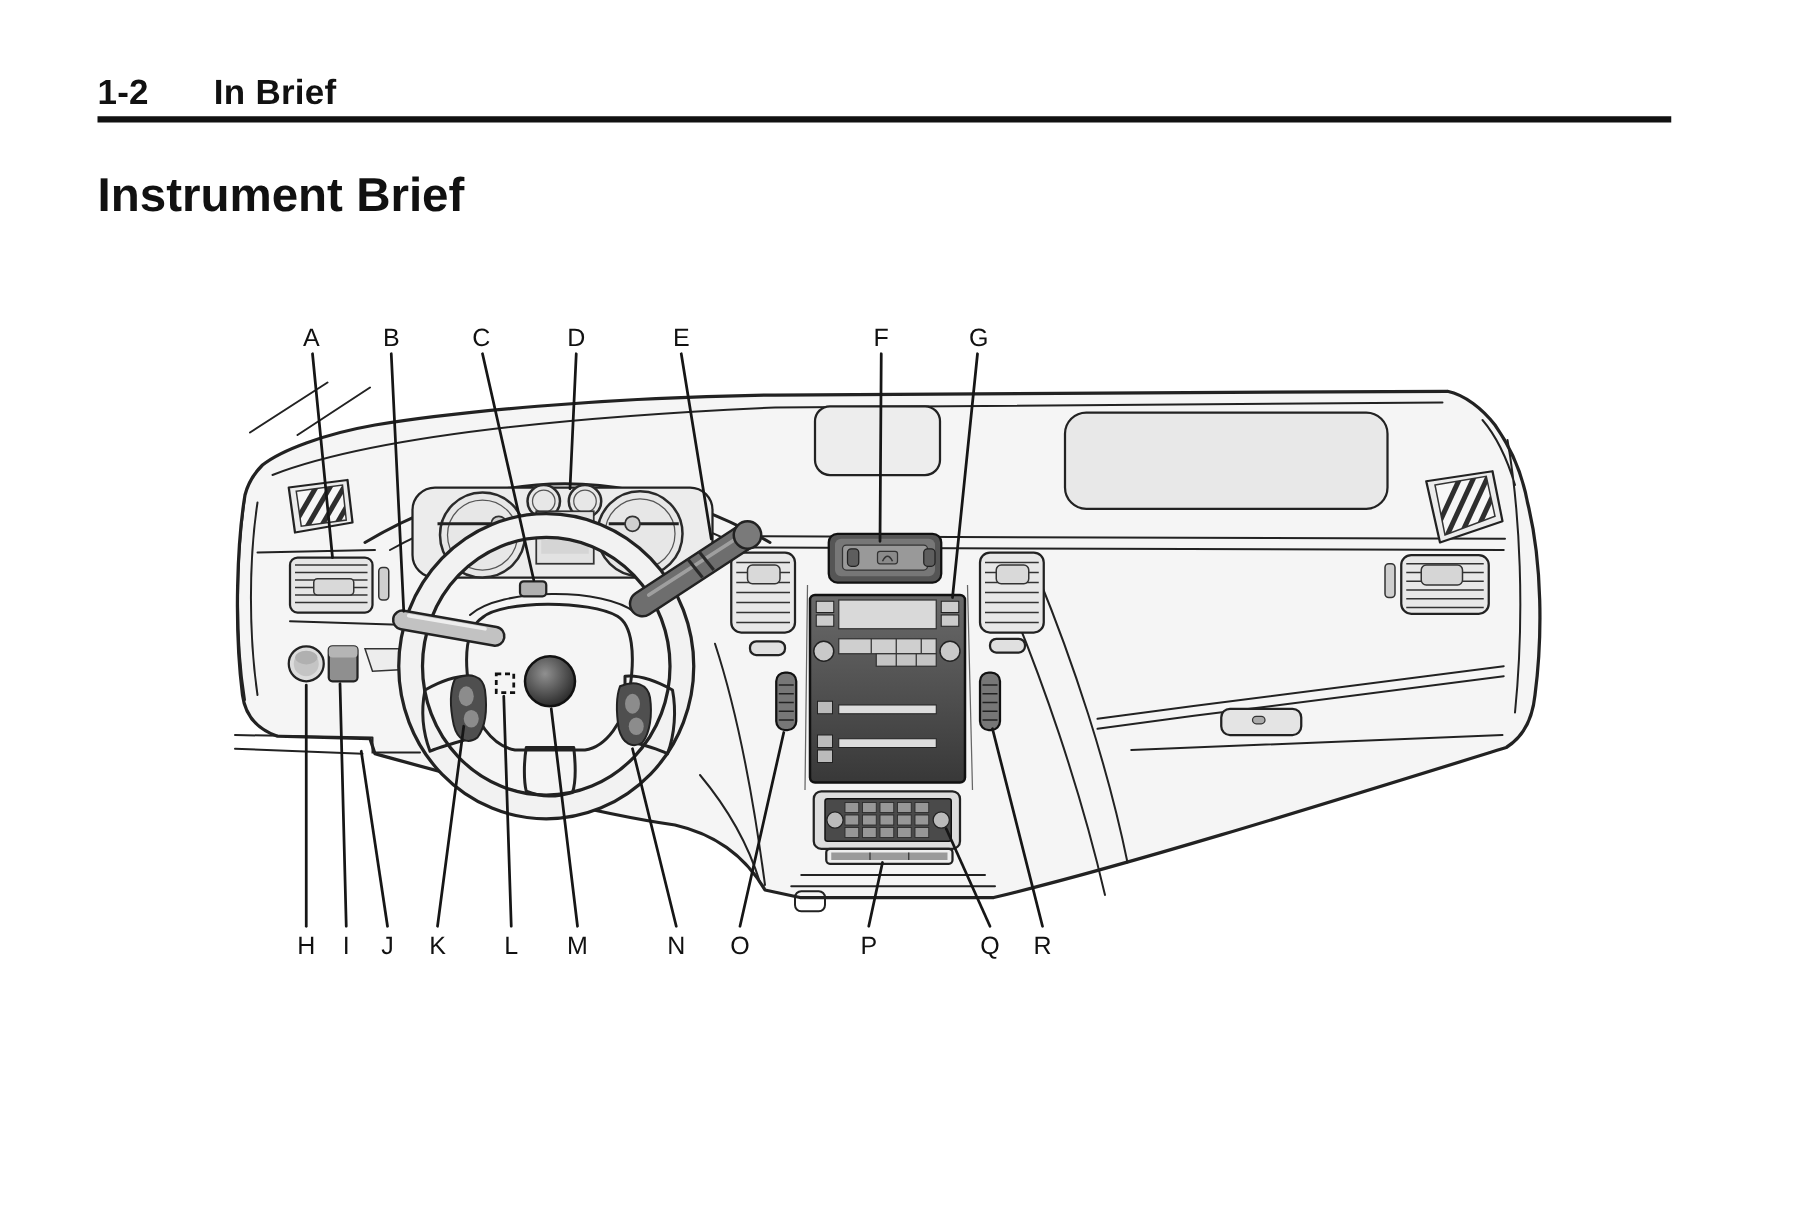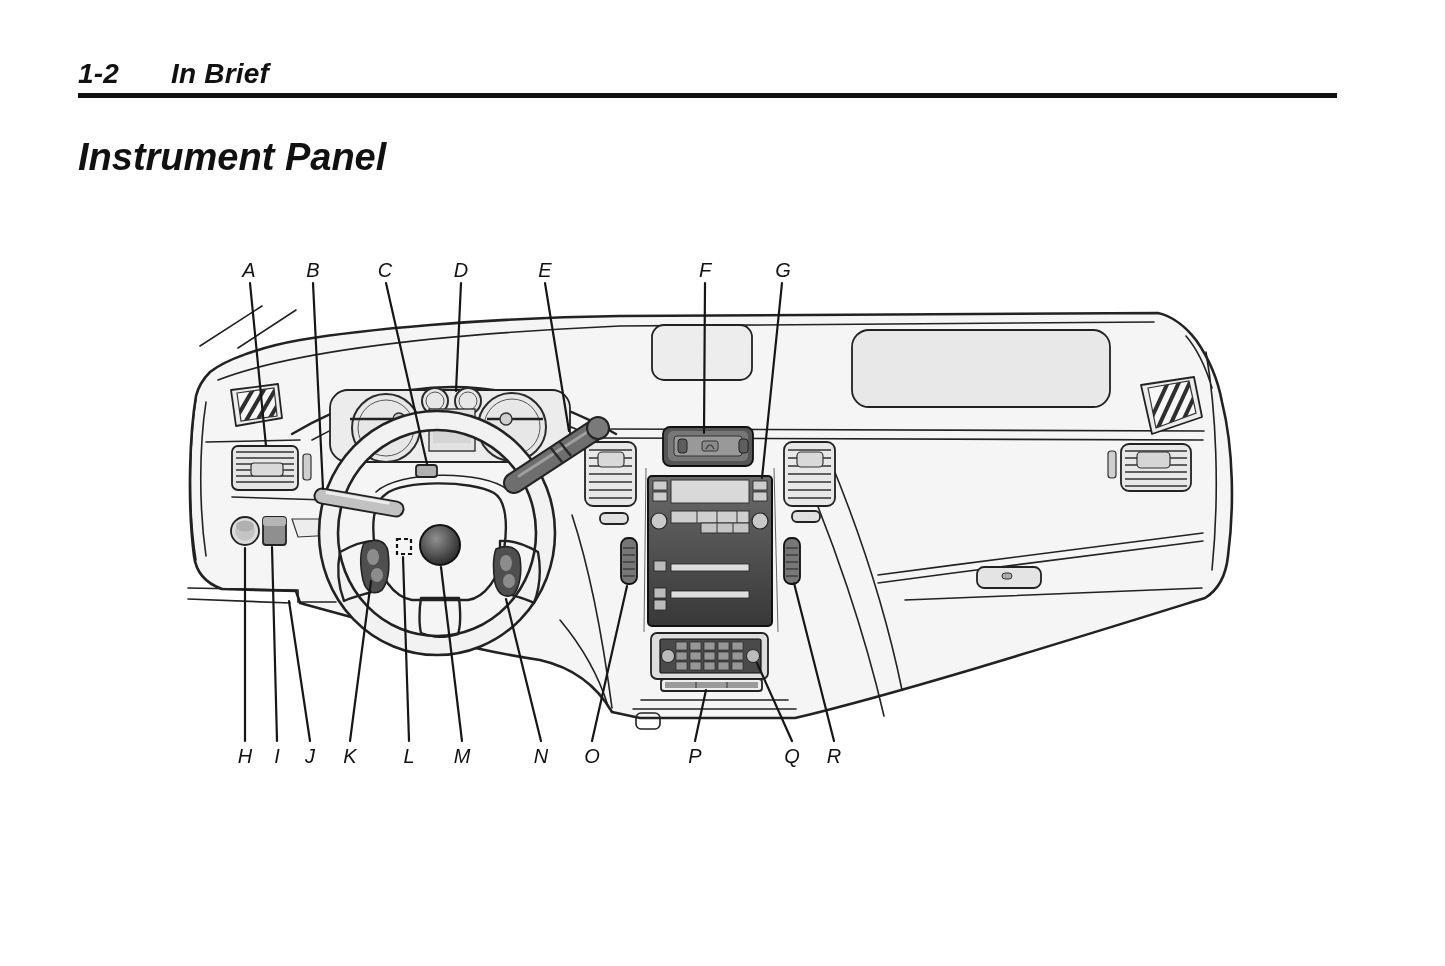--- a/index.html
+++ b/index.html
@@ -1,17 +1,17 @@
 <!DOCTYPE html>
 <html><head>
 <meta charset="utf-8">
 <style>
   html,body{margin:0;padding:0;background:#ffffff;}
   .page{position:relative;width:1445px;height:955px;background:#fff;overflow:hidden;
-        font-family:"Liberation Sans", sans-serif;color:#111;font-style:italic;}
+        font-family:"Liberation Sans", sans-serif;color:#111;}
   .hdr{position:absolute;left:78px;top:58px;font-size:28px;font-weight:bold;
        letter-spacing:0.2px;display:flex;gap:52px;}
   .rule{position:absolute;left:78px;top:93px;width:1259px;height:4.5px;background:#111;}
   .title{position:absolute;left:78px;top:136px;font-size:38px;font-weight:bold;}
   svg{position:absolute;left:0;top:0;}
   
   .ln  {fill:none;stroke:#222;stroke-width:1.6;stroke-linecap:round;}
   .ln2 {fill:none;stroke:#222;stroke-width:2.4;stroke-linejoin:round;stroke-linecap:round;}
   .thin{fill:none;stroke:#666;stroke-width:1;}
   .louver{stroke:#333;stroke-width:1.3;}
@@ -24,21 +24,21 @@
 </head>
 <body>
 
 <div class="page">
 
   <div class="hdr">
     <span>1-2</span>
     <span>In Brief</span>
   </div>
   <div class="rule"></div>
-  <div class="title">Instrument Panel</div>
+  <div class="title">Instrument Brief</div>
 
   <svg width="1445" height="966" viewBox="0 0 1445 966">
     <defs>
       <radialGradient id="hubG" cx="40%" cy="35%" r="75%">
         <stop offset="0" stop-color="#909090"></stop>
           <stop offset="1" stop-color="#1e1e1e"></stop>
       </radialGradient>
       <linearGradient id="radioG" x1="0" y1="0" x2="0" y2="1">
         <stop offset="0" stop-color="#6a6a6a"></stop>
           <stop offset="1" stop-color="#383838"></stop>

